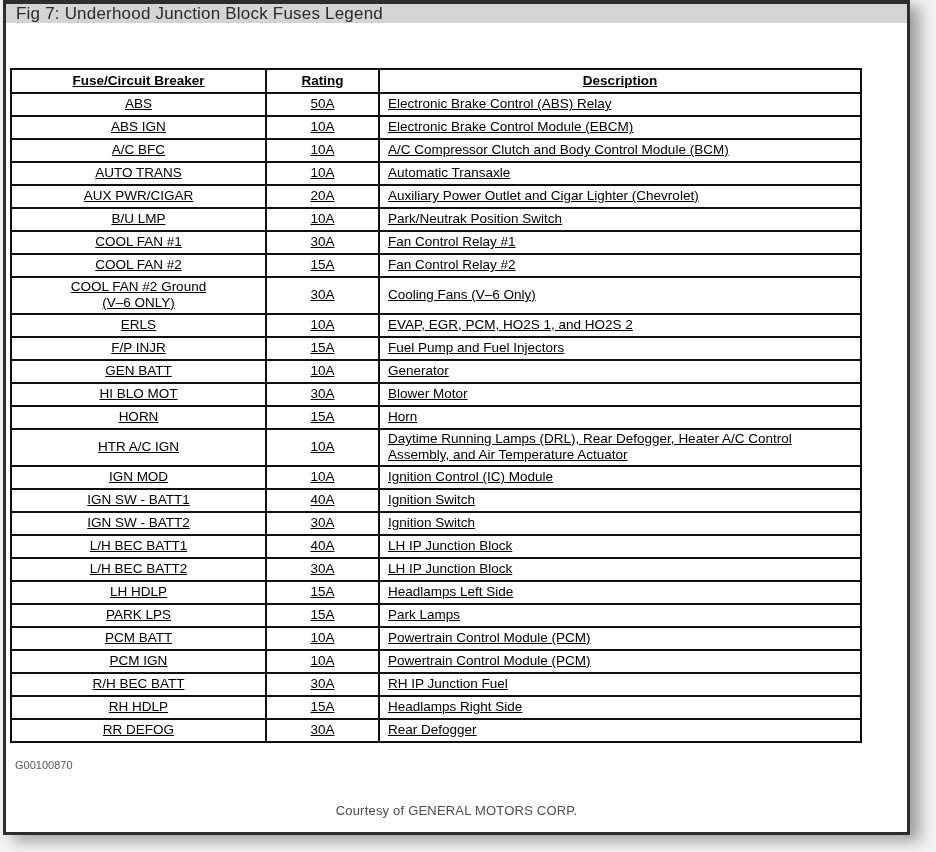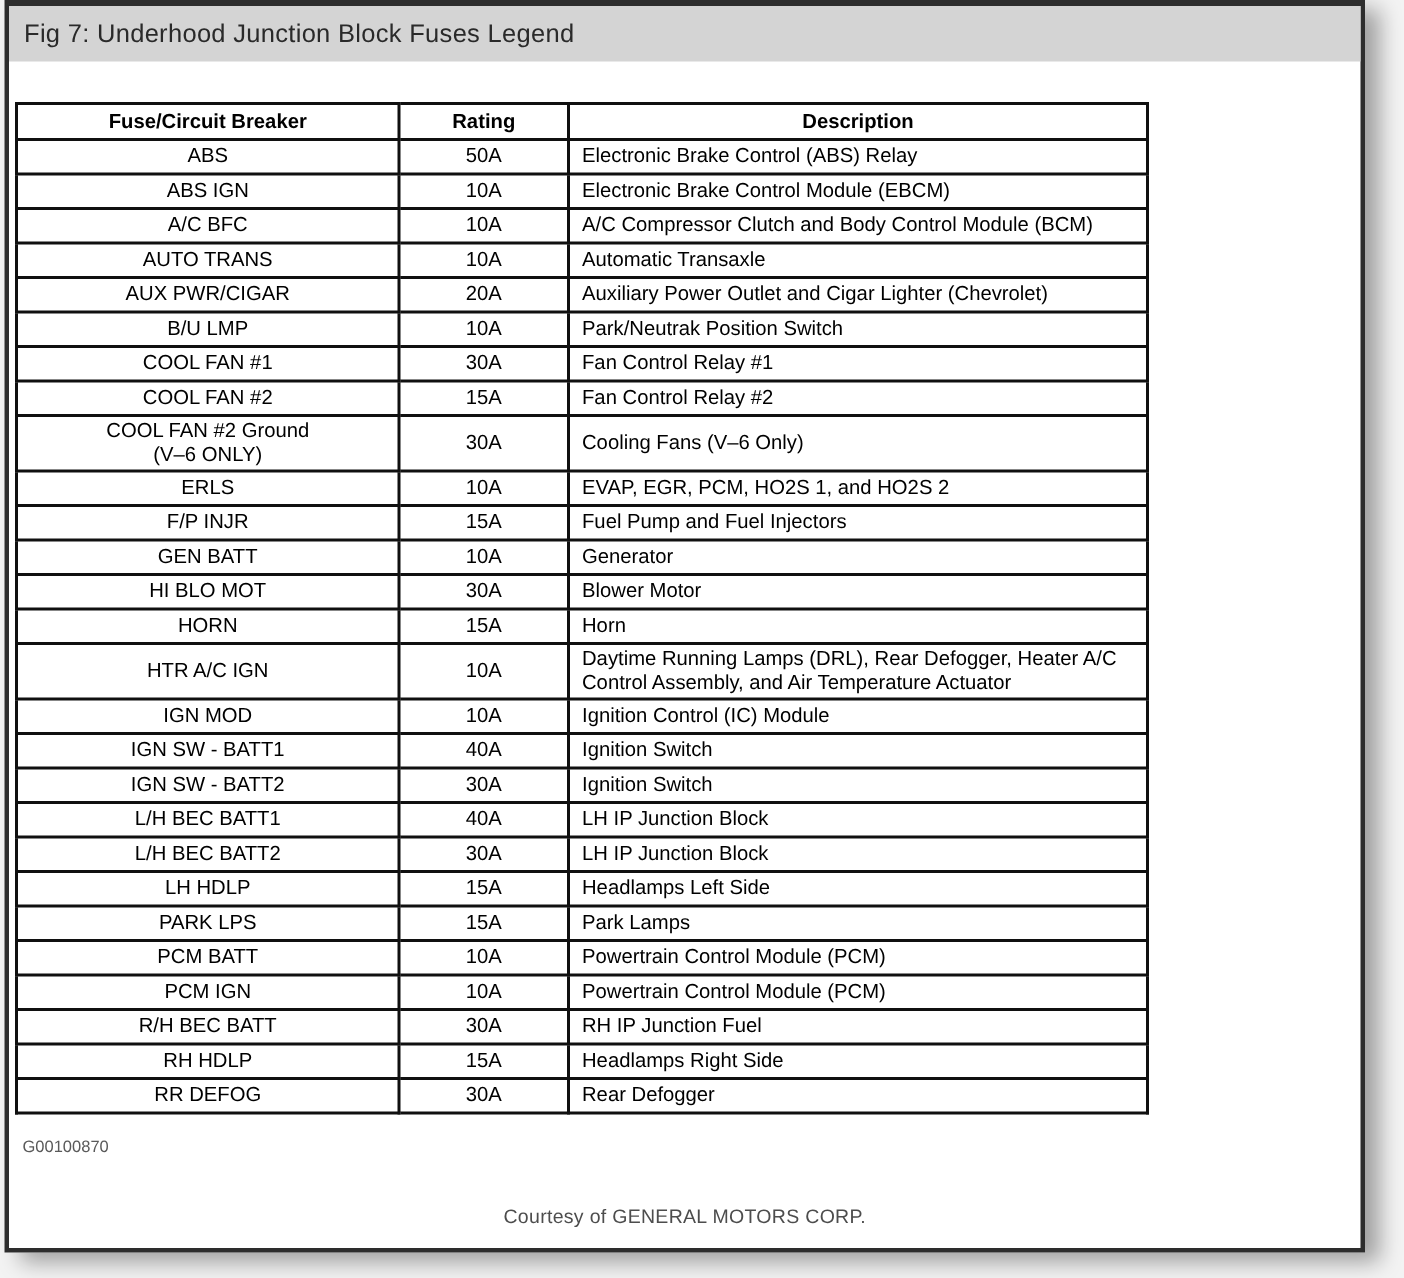--- a/index.html
+++ b/index.html
@@ -17,38 +17,39 @@
     left: 3px;
     top: 0;
     width: 901px;
     height: 828px;
     background: #ffffff;
     border: 3px solid #2d2d2d;
     border-top-width: 4px;
     box-shadow: 10px 6px 14px rgba(0,0,0,0.35);
   }
   .title-bar {
-    height: 37px;
+    height: 19px;
     background: #d4d4d4;
     display: flex;
     align-items: center;
     padding: 0 10px;
     font-size: 17px;
     color: #2a2a2a;
     letter-spacing: 0.2px;
   }
   .fuse-table {
     position: absolute;
     left: 4px;
     top: 64px;
-    width: 756px;
+    width: 852px;
     border-collapse: collapse;
     font-size: 13.5px;
     color: #000;
     table-layout: fixed;
+    text-decoration: underline;
   }
   .fuse-table th, .fuse-table td {
     border: 2px solid #101010;
   }
   .fuse-table th {
     height: 19px;
     font-weight: 700;
     text-align: center;
     padding: 1px 0 2px 0;
   }

